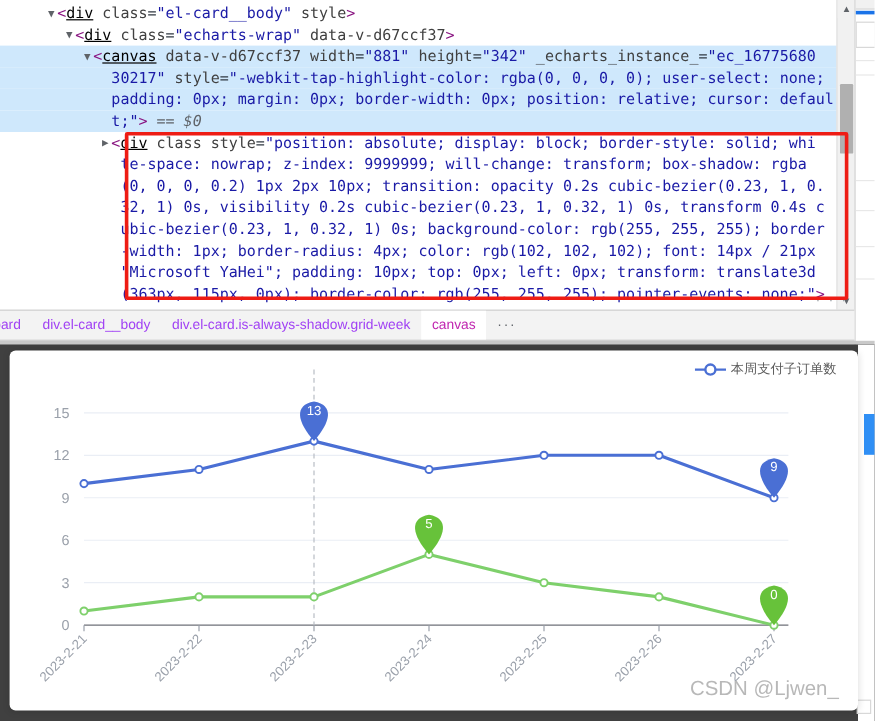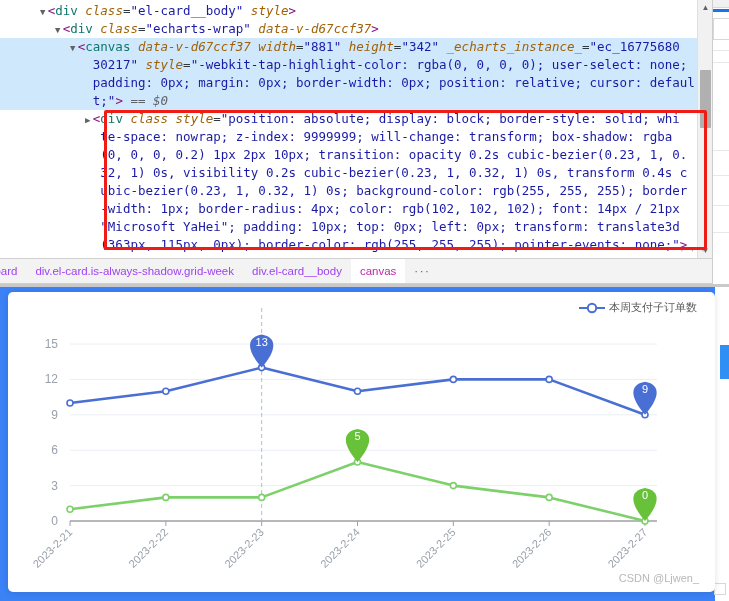--- a/index.html
+++ b/index.html
@@ -24,22 +24,22 @@
     font-size: 12.5px; line-height: 18px;
     overflow: hidden; padding-top: 2px;
     white-space: pre;
   }
   .dt-line { height: 18px; color: #222; white-space: pre; }
   .dt-line.sel { background: #cfe8fc; }
   .tri {
     display: inline-block; width: 10px; color: #5f6368;
     font-size: 9px; vertical-align: middle; text-align: center;
   }
-  .tag   { color: #0f766e; }
-  .attr  { color: #a16207; font-style: italic; }
+  .tag   { color: #000000; text-decoration: underline; }
+  .attr  { color: #404040; }
   .val   { color: #1a1aa6; }
   .punc  { color: #881280; }
   .plain { color: #303942; }
   .dollar{ color: #5f6368; font-style: italic; }
 
   
   .redbox {
     position: absolute;
     left: 104px; top: 110px; width: 603px; height: 140px;
     border: 3px solid #ee1c14;
@@ -102,21 +102,21 @@
     background:#ffffff;
   }
   .dt-seam {
     position:absolute; left:0; top:284px; width:729px; height:3px;
     background:#c9c9c9;
   }
 
   
   .page {
     position: absolute; left: 0; top: 287px; width: 729px; height: 314px;
-    background: #3b82f6; overflow: hidden;
+    background: #404040; overflow: hidden;
   }
   .card {
     position: absolute; left: 8px; top: 5px; width: 707px; height: 300px;
     background: #ffffff;
     border-radius: 5px;
     box-shadow: 0 1px 6px rgba(0,0,0,0.12);
     overflow: hidden;
   }
   .legend {
     position: absolute; right: 18px; top: 8px;
@@ -126,21 +126,21 @@
   }
   .leg-item { display: flex; align-items: center; gap: 4px; }
   .leg-mark { display: block; }
   .leg-label { white-space: nowrap; }
 
   .chart-svg { position: absolute; left: 0; top: 0; }
 
   .watermark {
     position: absolute; right: 16px; bottom: 8px;
     font-family: "Liberation Sans", sans-serif;
-    font-size: 11px; color: #b8b8b8; margin-left: 20px;
+    font-size: 17px; color: #b8b8b8; margin-left: 20px;
   }
 
   
   .page-right-sliver {
     position: absolute; right: 0; top: 0; width: 14px; height: 314px;
     background: #ffffff;
   }
   .page-blue-tab {
     position: absolute; right: 0; top: 58px; width: 9px; height: 34px;
     background: #2f8ff5;
@@ -177,22 +177,22 @@
       <div class="dtr-band" style="top:62px;height:1px;background:#e8e8e8;"></div>
       <div class="dtr-band" style="top:150px;height:1px;background:#e8e8e8;"></div>
       <div class="dtr-band" style="top:175px;height:1px;background:#e8e8e8;"></div>
       <div class="dtr-band" style="top:205px;height:1px;background:#e8e8e8;"></div>
       <div class="dtr-band" style="top:232px;height:1px;background:#e8e8e8;"></div>
     </div>
 
     <div class="dt-bottomfill"></div>
     <div class="crumbbar" id="crumbbar">
         <span class="crumb first">board</span>
+        <span class="crumb">div.el-card__body</span>
         <span class="crumb">div.el-card.is-always-shadow.grid-week</span>
-        <span class="crumb">div.el-card__body</span>
         <span class="crumb active">canvas</span>
         <span class="crumb more">···</span>
       </div>
   </div>
 
   <div class="dt-seam"></div>
 
   <div class="page">
 
     <div class="page-right-sliver">

